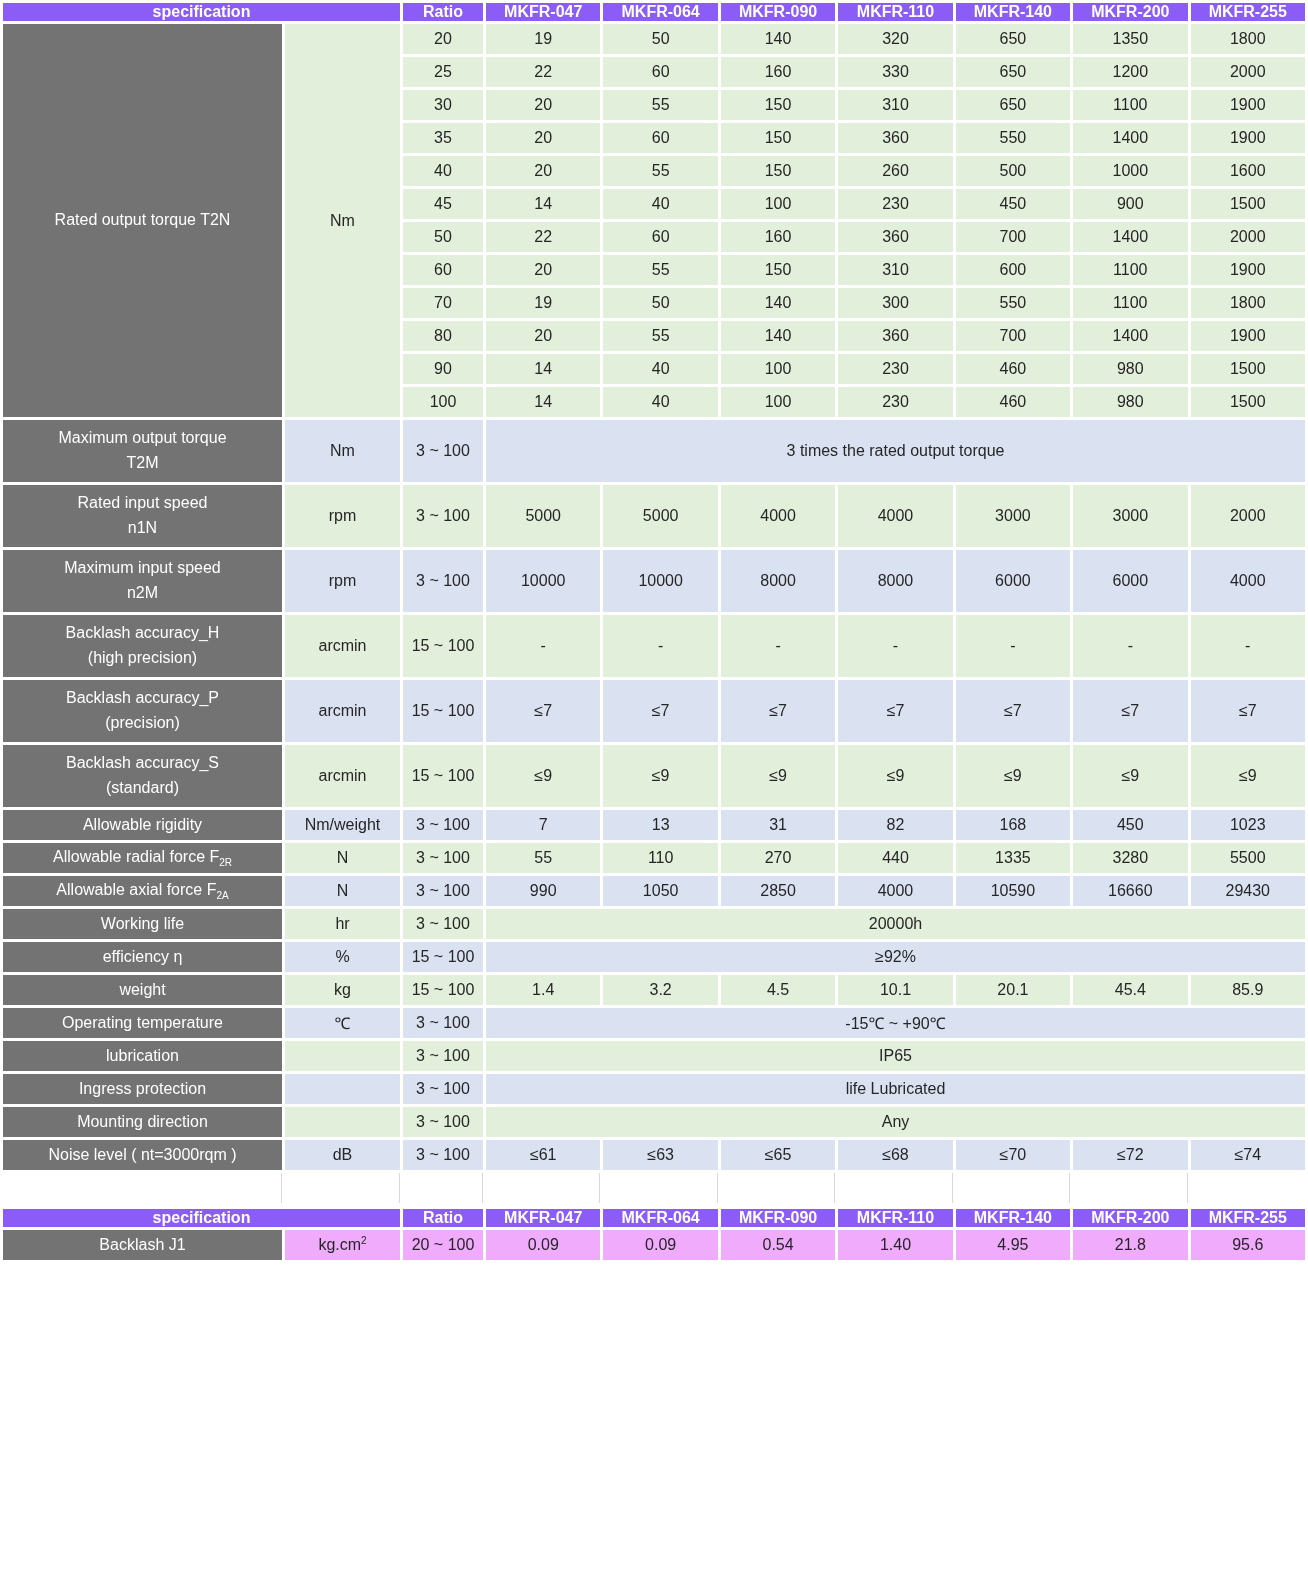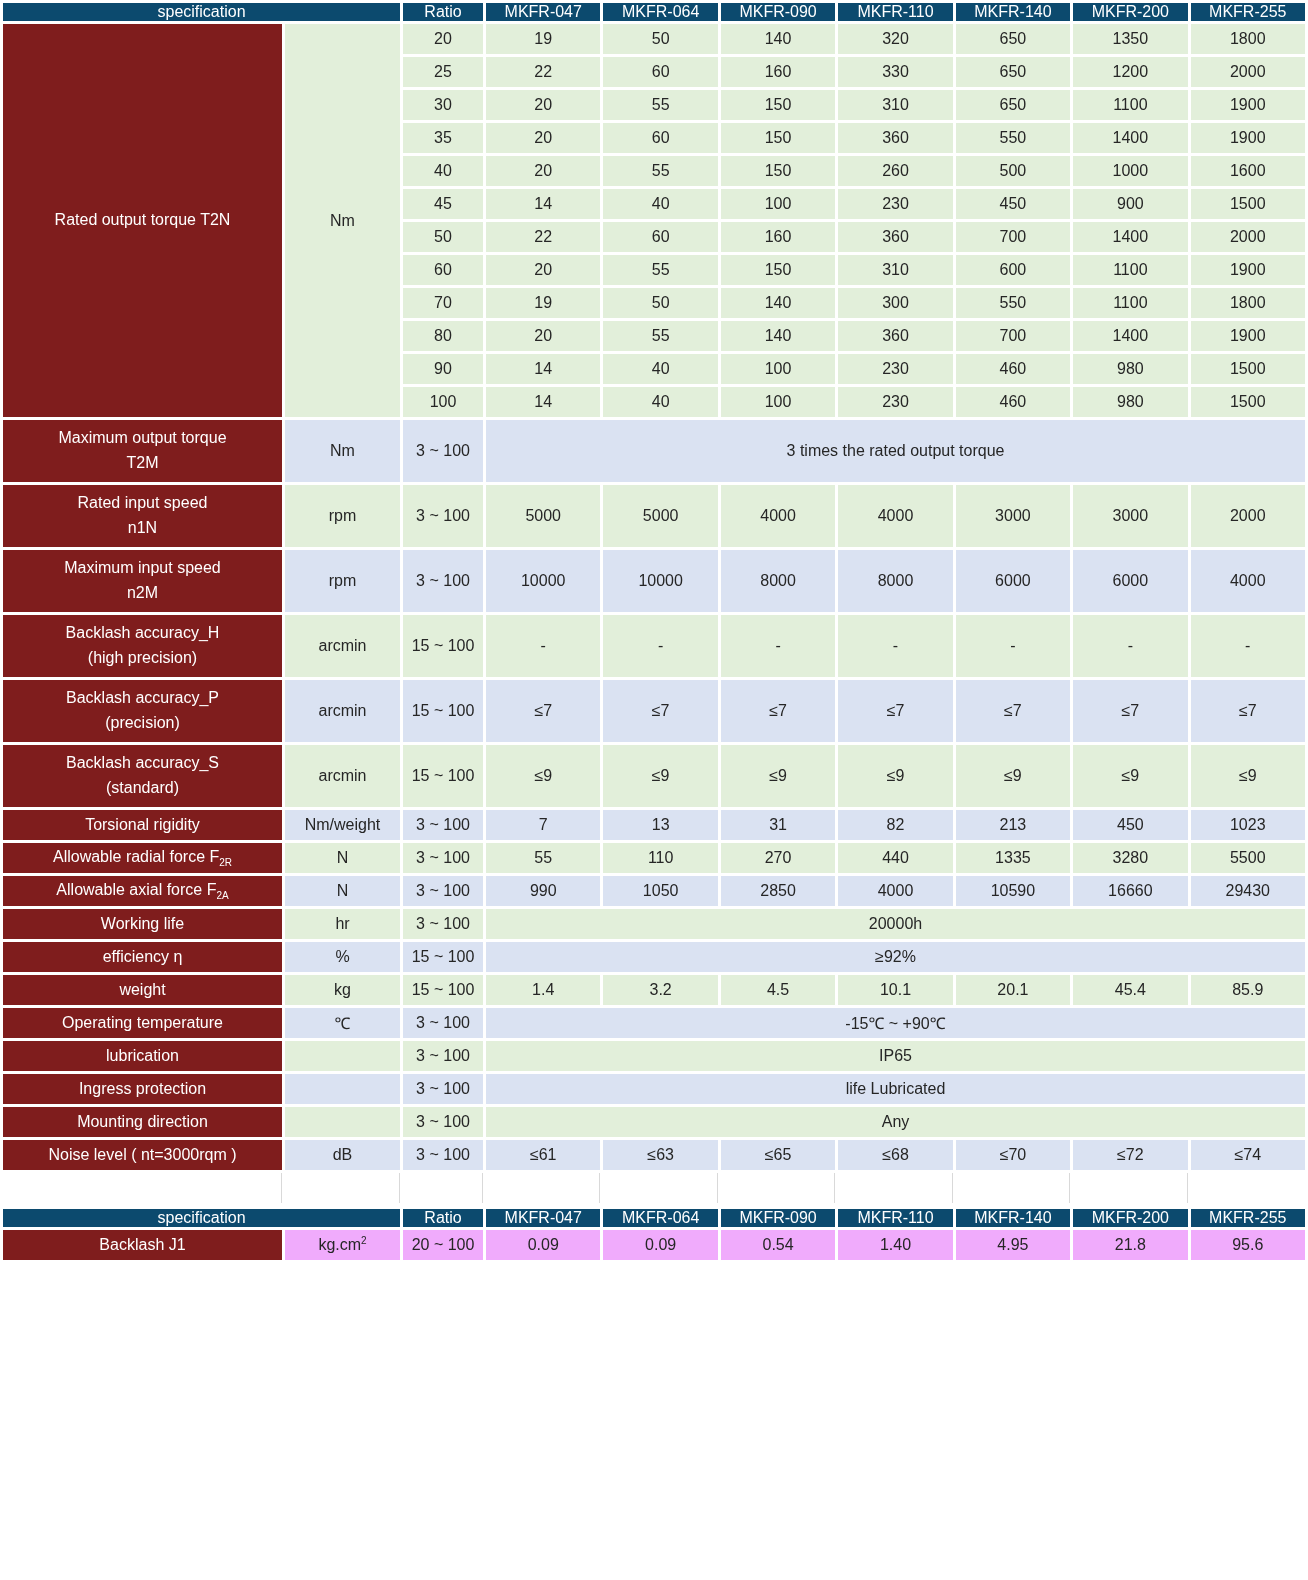--- a/index.html
+++ b/index.html
@@ -21,27 +21,27 @@
   }
   table.spec th, table.spec td {
     padding: 0;
     text-align: center;
     vertical-align: middle;
     font-size: 16px;
     height: 30px;
     overflow: hidden;
   }
   table.spec th {
-    background: #0c4a6e;
+    background: #8b5cf6;
     color: #ffffff;
-    font-weight: normal;
+    font-weight: bold;
     height: 15px;
   }
   td.label {
-    background: #7f1d1d;
+    background: #737373;
     color: #ffffff;
   }
   td.label div { line-height: 1.55; }
   .band-green { background: #E2EFDA; }
   .band-blue  { background: #DAE2F2; }
   .band-gray  { background: #f0abfc; }
   tr.tall td { height: 62px; }
   tr.spacer td {
     background: #ffffff;
     height: 30px;
@@ -285,29 +285,29 @@
         <td class="band-green">≤9</td>
         <td class="band-green">≤9</td>
         <td class="band-green">≤9</td>
         <td class="band-green">≤9</td>
         <td class="band-green">≤9</td>
         <td class="band-green">≤9</td>
         <td class="band-green">≤9</td>
       </tr>
       <tr>
         <td class="label">
-          <div><span>Torsional rigidity</span></div>
+          <div><span>Allowable rigidity</span></div>
         </td>
         <td class="band-blue">Nm/weight</td>
         <td class="band-blue">3 ~ 100</td>
         <td class="band-blue">7</td>
         <td class="band-blue">13</td>
         <td class="band-blue">31</td>
         <td class="band-blue">82</td>
-        <td class="band-blue">213</td>
+        <td class="band-blue">168</td>
         <td class="band-blue">450</td>
         <td class="band-blue">1023</td>
       </tr>
       <tr>
         <td class="label">
           <div><span>Allowable radial force F</span><sub>2R</sub></div>
         </td>
         <td class="band-green">N</td>
         <td class="band-green">3 ~ 100</td>
         <td class="band-green">55</td>

